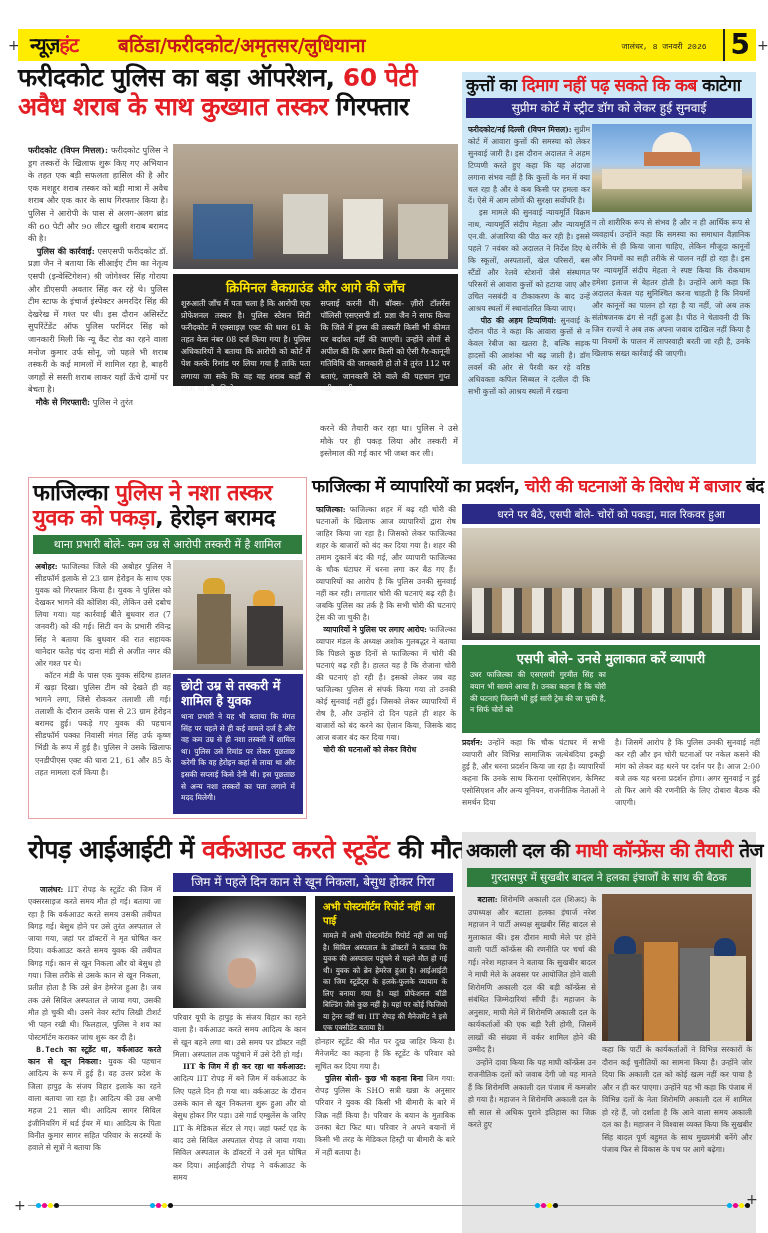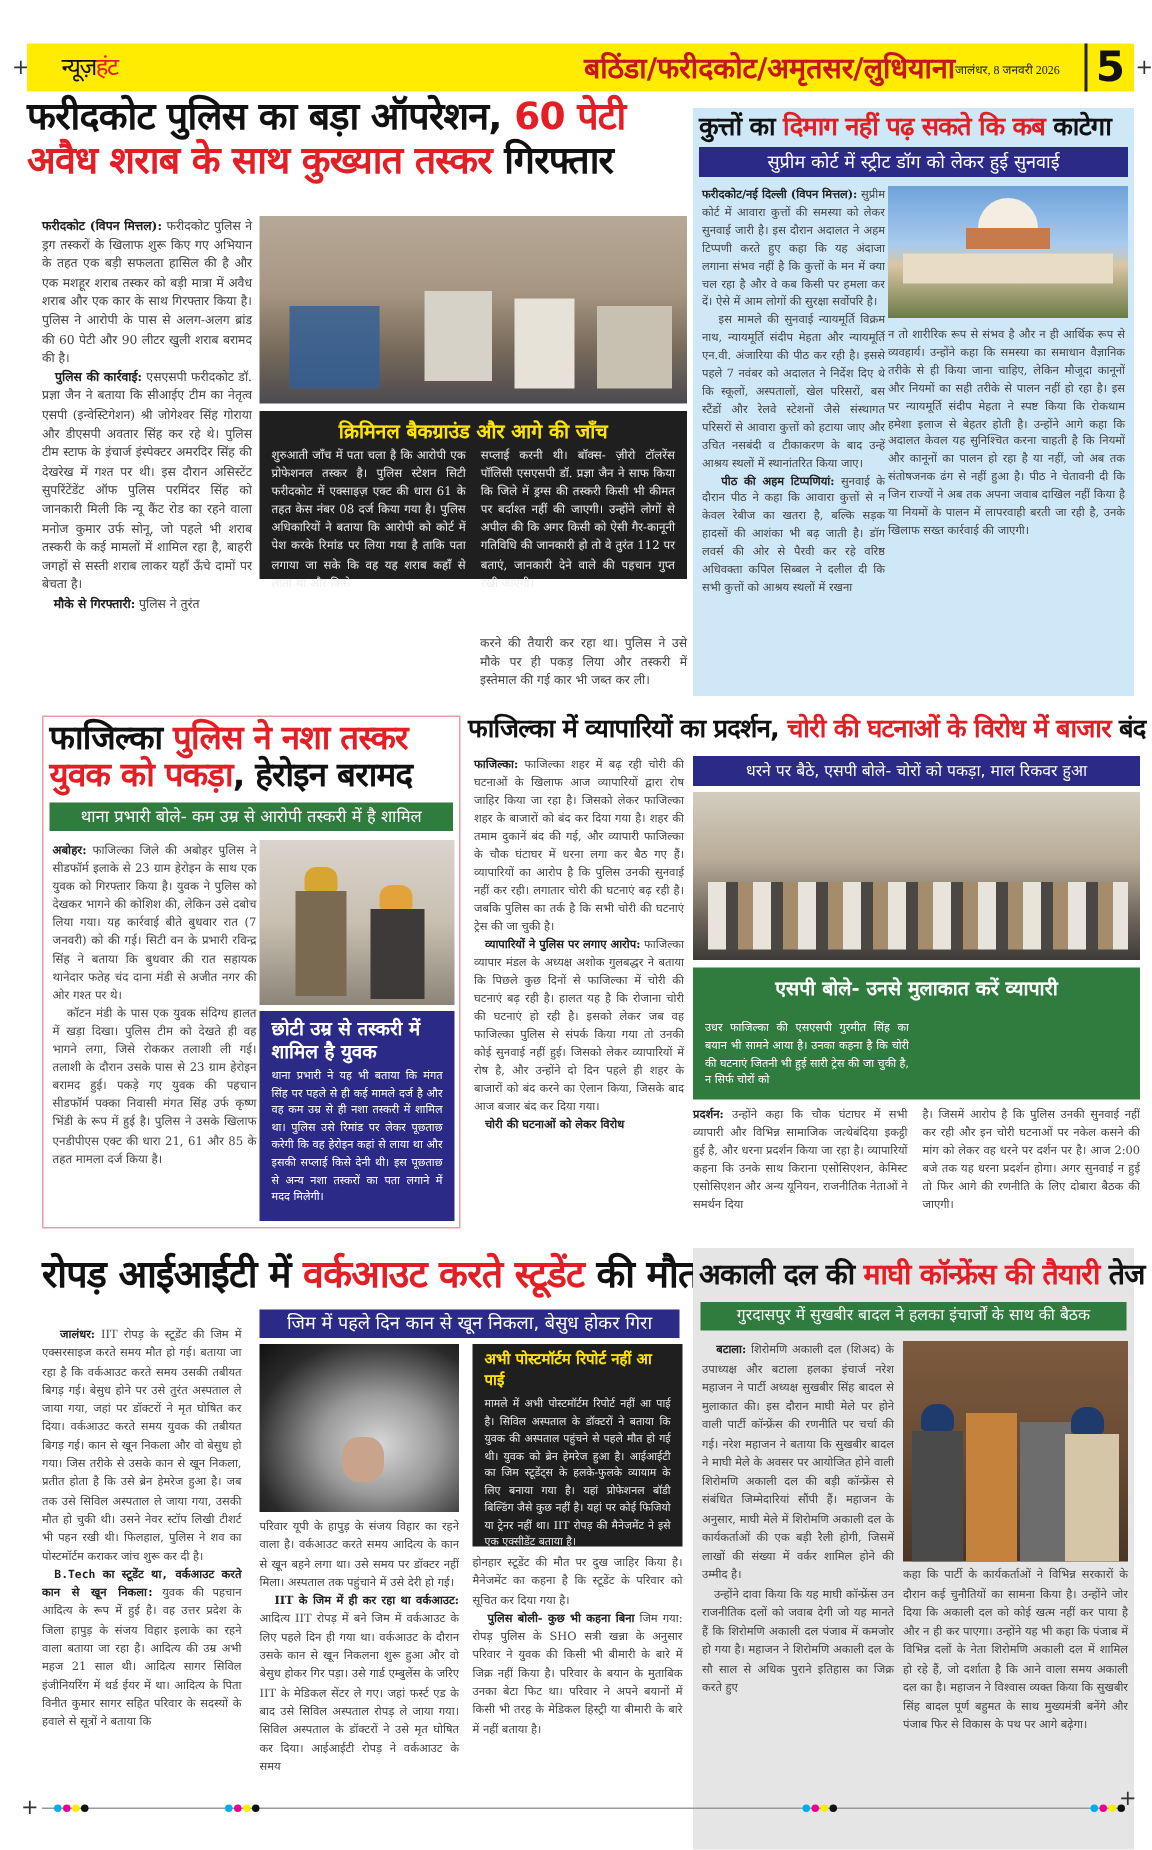--- a/index.html
+++ b/index.html
@@ -1,23 +1,23 @@
 <!DOCTYPE html>
 <html><head>
 <meta charset="utf-8">
 <style>
 *{box-sizing:border-box;margin:0;padding:0}
 body{width:768px;height:1233px;background:#fff;font-family:"DejaVu Serif",serif;color:#333;position:relative;overflow:hidden}
 .abs{position:absolute}
 .reg{position:absolute;font-size:14px;color:#333;font-family:"DejaVu Sans",sans-serif;line-height:1}
 .mast{left:18px;top:29px;width:738px;height:32px;background:#ffec00;display:flex;align-items:center}
-.logo{margin-left:23px;font-family:"DejaVu Sans",sans-serif;font-weight:normal;font-size:16px;letter-spacing:-1px;line-height:1}
+.logo{margin-left:12px;font-family:"DejaVu Sans",sans-serif;font-weight:bold;font-size:20px;letter-spacing:-1px;line-height:1}
 .logo .a{color:#111}.logo .b{color:#e31e24}
-.mast .cities{flex:1;text-align:right;color:#c4161c;font-family:"DejaVu Sans",sans-serif;font-weight:bold;font-size:19px;margin-left:40px}
-.mast .date{font-family:Liberation Serif, serif;font-size:8px;color:#222;margin-right:16px}
+.mast .cities{flex:1;text-align:left;color:#c4161c;font-family:"DejaVu Sans",sans-serif;font-weight:bold;font-size:19px;margin-left:40px}
+.mast .date{font-family:Liberation Mono, monospace;font-size:8px;color:#222;margin-right:16px}
 .mast .pno{border-left:2px solid #222;padding-left:6px;margin-right:6px;font-family:"DejaVu Sans",sans-serif;font-weight:bold;font-size:28px;color:#111;height:32px;line-height:32px}
 .hl{font-family:"DejaVu Sans",sans-serif;font-weight:bold;color:#111;line-height:1.15;letter-spacing:-0.5px}
 .red{color:#e31e24}
 .txt{font-size:8.2px;line-height:12.6px;text-align:justify;color:#444}
 .txt b{color:#222}
 .bar{color:#fff;font-family:"DejaVu Sans",sans-serif;font-size:13px;text-align:center;line-height:22px;white-space:nowrap;overflow:hidden}
 .navy{background:#2b2a86}
 .green{background:#2f7c3e}
 .dark{background:#1f1f1f;color:#eee}
 .photo{overflow:hidden}
@@ -115,21 +115,21 @@
   <div class="abs txt" style="left:4px;top:27px;width:140px;font-size:7.6px;line-height:12px">
     <b>फाजिल्का:</b> <span>फाजिल्का शहर में बढ़ रही चोरी की घटनाओं के खिलाफ आज व्यापारियों द्वारा रोष जाहिर किया जा रहा है। जिसको लेकर फाजिल्का शहर के बाजारों को बंद कर दिया गया है। शहर की तमाम दुकानें बंद की गई, और व्यापारी फाजिल्का के चौक घंटाघर में धरना लगा कर बैठ गए हैं। व्यापारियों का आरोप है कि पुलिस उनकी सुनवाई नहीं कर रही। लगातार चोरी की घटनाएं बढ़ रही है। जबकि पुलिस का तर्क है कि सभी चोरी की घटनाएं ट्रेस की जा चुकी है।</span><br>
     &nbsp;&nbsp;&nbsp;<b>व्यापारियों ने पुलिस पर लगाए आरोप:</b> <span>फाजिल्का व्यापार मंडल के अध्यक्ष अशोक गुलबद्धर ने बताया कि पिछले कुछ दिनों से फाजिल्का में चोरी की घटनाएं बढ़ रही है। हालत यह है कि रोजाना चोरी की घटनाएं हो रही है। इसको लेकर जब वह फाजिल्का पुलिस से संपर्क किया गया तो उनकी कोई सुनवाई नहीं हुई। जिसको लेकर व्यापारियों में रोष है, और उन्होंने दो दिन पहले ही शहर के बाजारों को बंद करने का ऐलान किया, जिसके बाद आज बजार बंद कर दिया गया।</span><br>
     &nbsp;&nbsp;&nbsp;<b>चोरी की घटनाओं को लेकर विरोध</b>
   </div>
   <div class="abs bar navy" style="left:150px;top:27px;width:298px;font-size:10.5px;line-height:20px">धरने पर बैठे, एसपी बोले- चोरों को पकड़ा, माल रिकवर हुआ</div>
   <div class="abs photo" style="left:150px;top:51px;width:298px;height:112px;background:linear-gradient(180deg,#d4cdbf 0%,#b9ad98 40%,#6d655b 75%,#3d3a38 100%)">
     <div class="abs" style="left:10px;top:60px;width:280px;height:45px;background:repeating-linear-gradient(90deg,#e8e4dc 0 12px,#4b4742 12px 20px,#a58d6c 20px 30px)"></div>
   </div>
   <div class="abs box green" style="left:150px;top:168px;width:298px;height:88px;color:#fff">
-    <h4 style="font-size:13px;margin-bottom:12px">एसपी बोले- उनसे मुलाकात करें व्यापारी</h4>
+    <h4 style="font-size:13px;margin-bottom:2px">एसपी बोले- उनसे मुलाकात करें व्यापारी</h4>
     <div class="cols2" style="font-size:7.4px;line-height:11.8px;text-align:justify">
       <div>उधर फाजिल्का की एसएसपी गुरमीत सिंह का बयान भी सामने आया है। उनका कहना है कि चोरी की घटनाएं जितनी भी हुई सारी ट्रेस की जा चुकी है, न सिर्फ चोरों को</div>
     </div>
   </div>
   <div class="abs txt" style="left:150px;top:260px;width:143px;font-size:7.6px;line-height:12px">
     <b>प्रदर्शन:</b> <span>उन्होंने कहा कि चौक घंटाघर में सभी व्यापारी और विभिन्न सामाजिक जत्थेबंदिया इकट्ठी हुई है, और धरना प्रदर्शन किया जा रहा है। व्यापारियों कहना कि उनके साथ किराना एसोसिएशन, केमिस्ट एसोसिएशन और अन्य यूनियन, राजनीतिक नेताओं ने समर्थन दिया</span>
   </div>
   <div class="abs txt" style="left:303px;top:260px;width:145px;font-size:7.6px;line-height:12px">है। जिसमें आरोप है कि पुलिस उनकी सुनवाई नहीं कर रही और इन चोरी घटनाओं पर नकेल कसने की मांग को लेकर वह धरने पर दर्शन पर है। आज 2:00 बजे तक यह धरना प्रदर्शन होगा। अगर सुनवाई न हुई तो फिर आगे की रणनीति के लिए दोबारा बैठक की जाएगी।</div>
 </div>
 

